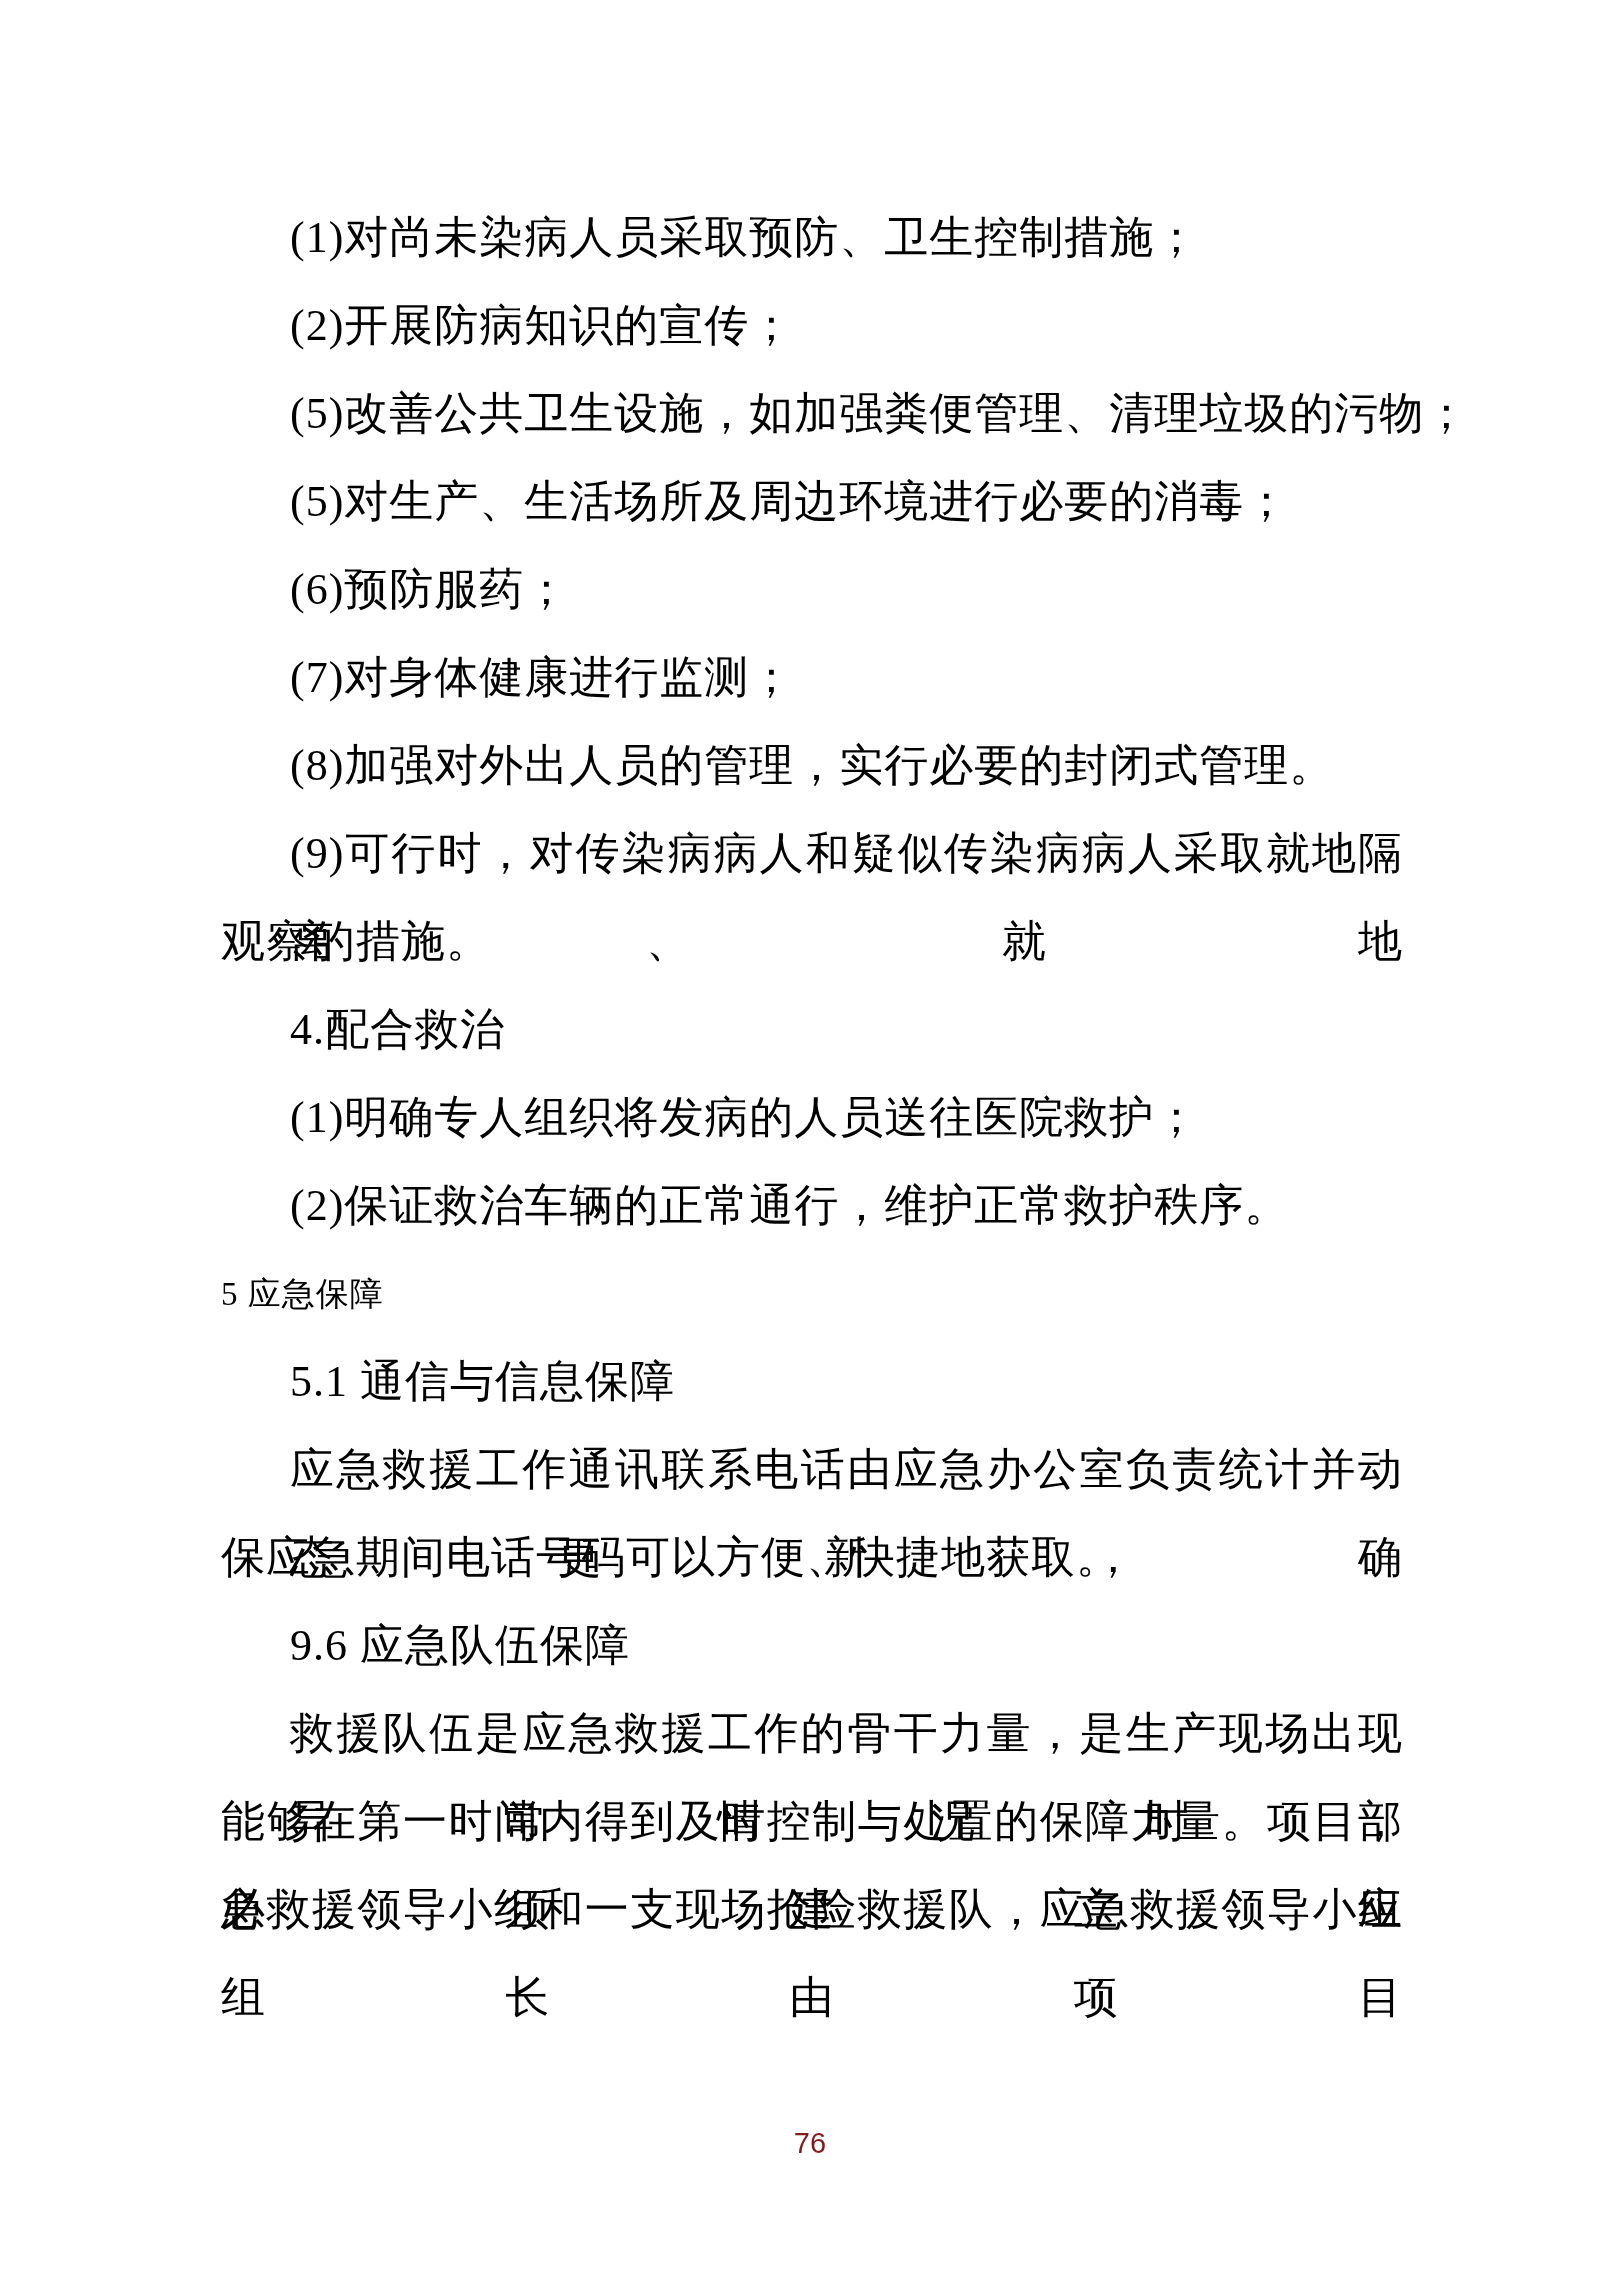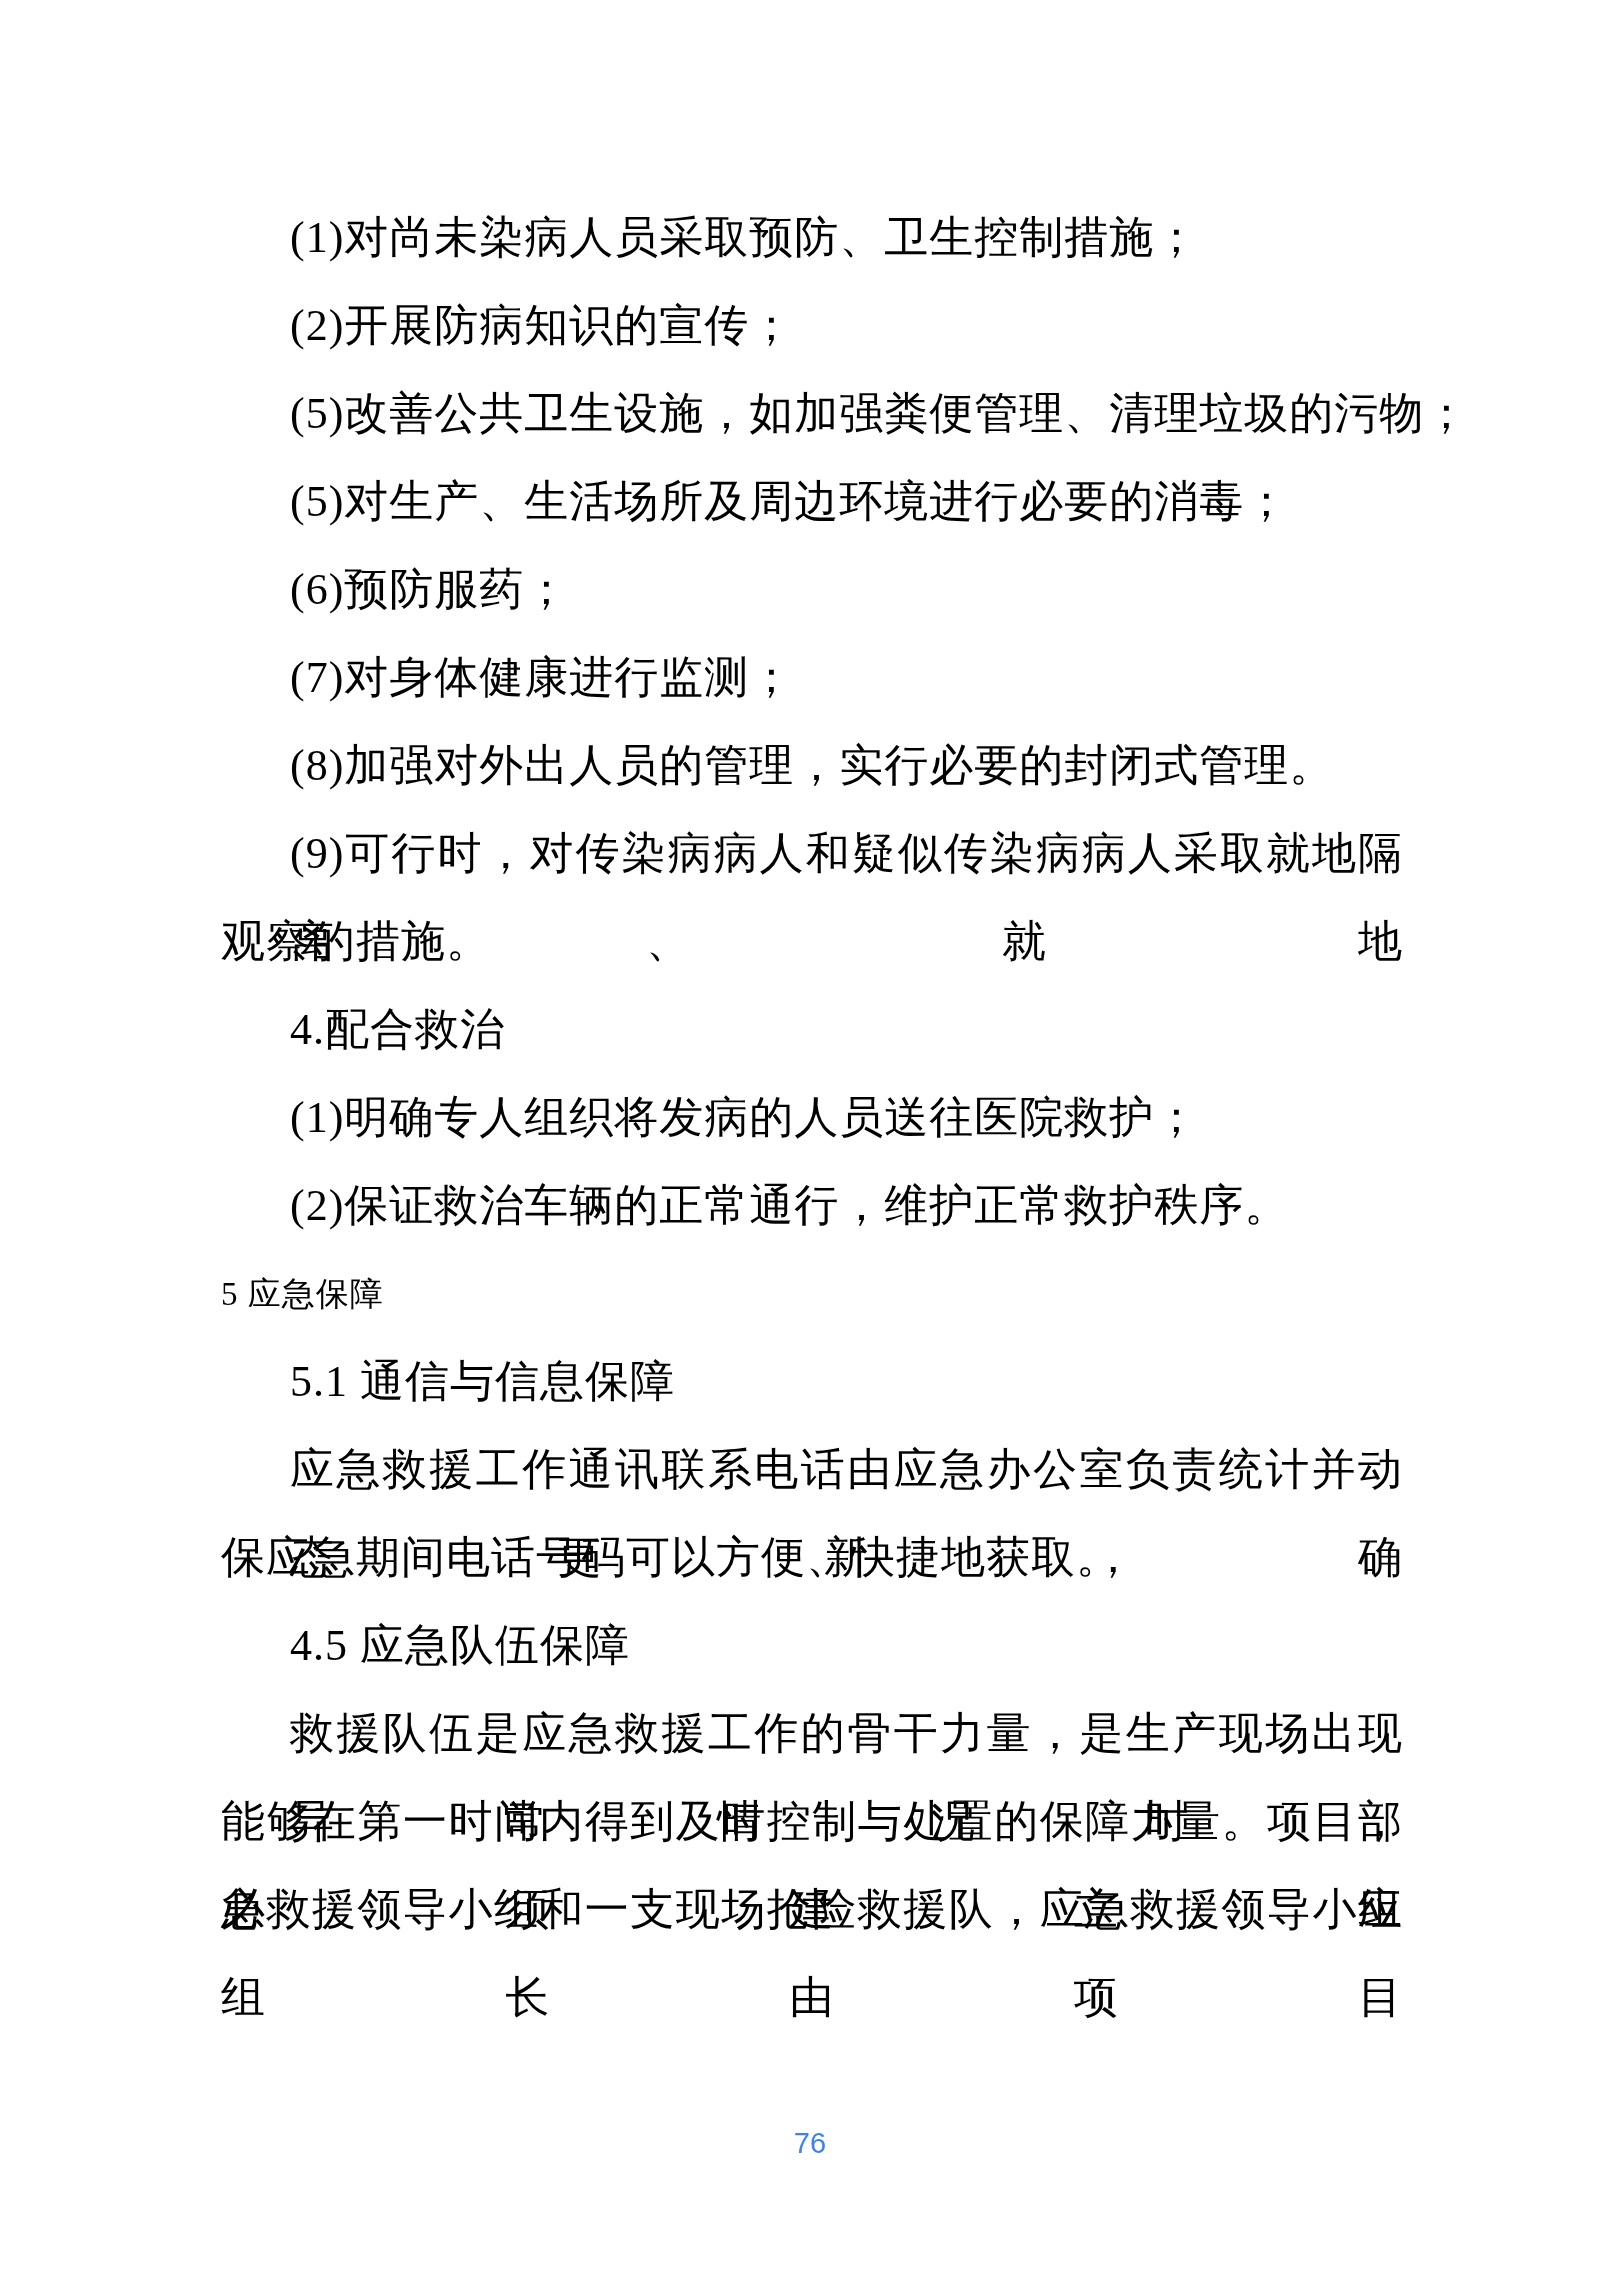--- a/index.html
+++ b/index.html
@@ -47,21 +47,21 @@
   .page-number {
     position: absolute;
     top: 2117px;
     left: 0;
     width: 100%;
     height: 53px;
     line-height: 53px;
     text-align: center;
     font-size: 29px;
     font-family: "Liberation Sans", "DejaVu Sans", sans-serif;
-    color: #3b82f6;
+    color: #7f1d1d;
   }
 </style>
 </head>
 <body>
 
 <div class="page">
   <div class="content">
     <div class="line indent">(1)对尚未染病人员采取预防、卫生控制措施；</div>
     <div class="line indent">(2)开展防病知识的宣传；</div>
     <div class="line indent">(5)改善公共卫生设施，如加强粪便管理、清理垃圾的污物；</div>
@@ -71,20 +71,20 @@
     <div class="line indent">(8)加强对外出人员的管理，实行必要的封闭式管理。</div>
     <div class="line indent fill">(9)可行时，对传染病病人和疑似传染病病人采取就地隔离、就地</div>
     <div class="line">观察的措施。</div>
     <div class="line indent">4.配合救治</div>
     <div class="line indent">(1)明确专人组织将发病的人员送往医院救护；</div>
     <div class="line indent">(2)保证救治车辆的正常通行，维护正常救护秩序。</div>
     <div class="line h1">5 应急保障</div>
     <div class="line indent h2">5.1 通信与信息保障</div>
     <div class="line indent fill">应急救援工作通讯联系电话由应急办公室负责统计并动态更新，确</div>
     <div class="line">保应急期间电话号码可以方便、快捷地获取。</div>
-    <div class="line indent h2">4.5 应急队伍保障</div>
+    <div class="line indent h2">9.6 应急队伍保障</div>
     <div class="line indent fill">救援队伍是应急救援工作的骨干力量，是生产现场出现异常情况时，</div>
     <div class="line fill">能够在第一时间内得到及时控制与处置的保障力量。项目部必须建立应</div>
     <div class="line fill">急救援领导小组和一支现场抢险救援队，应急救援领导小组组长由项目</div>
   </div>
   <div class="page-number">76</div>
 </div>
 
 
 </body></html>

